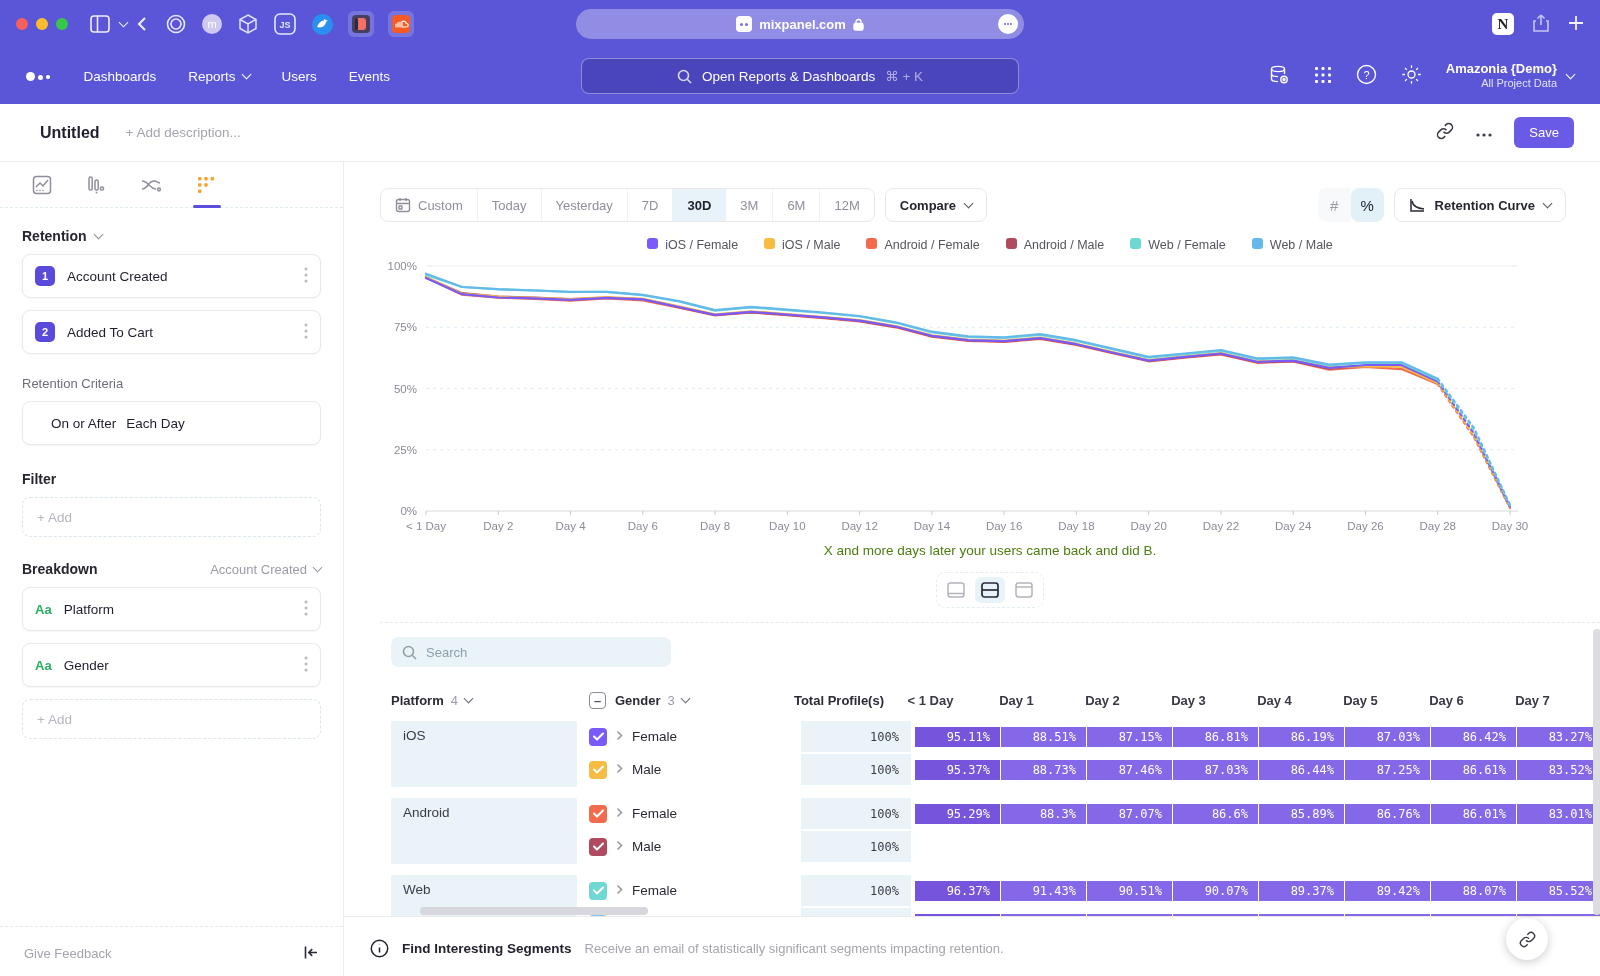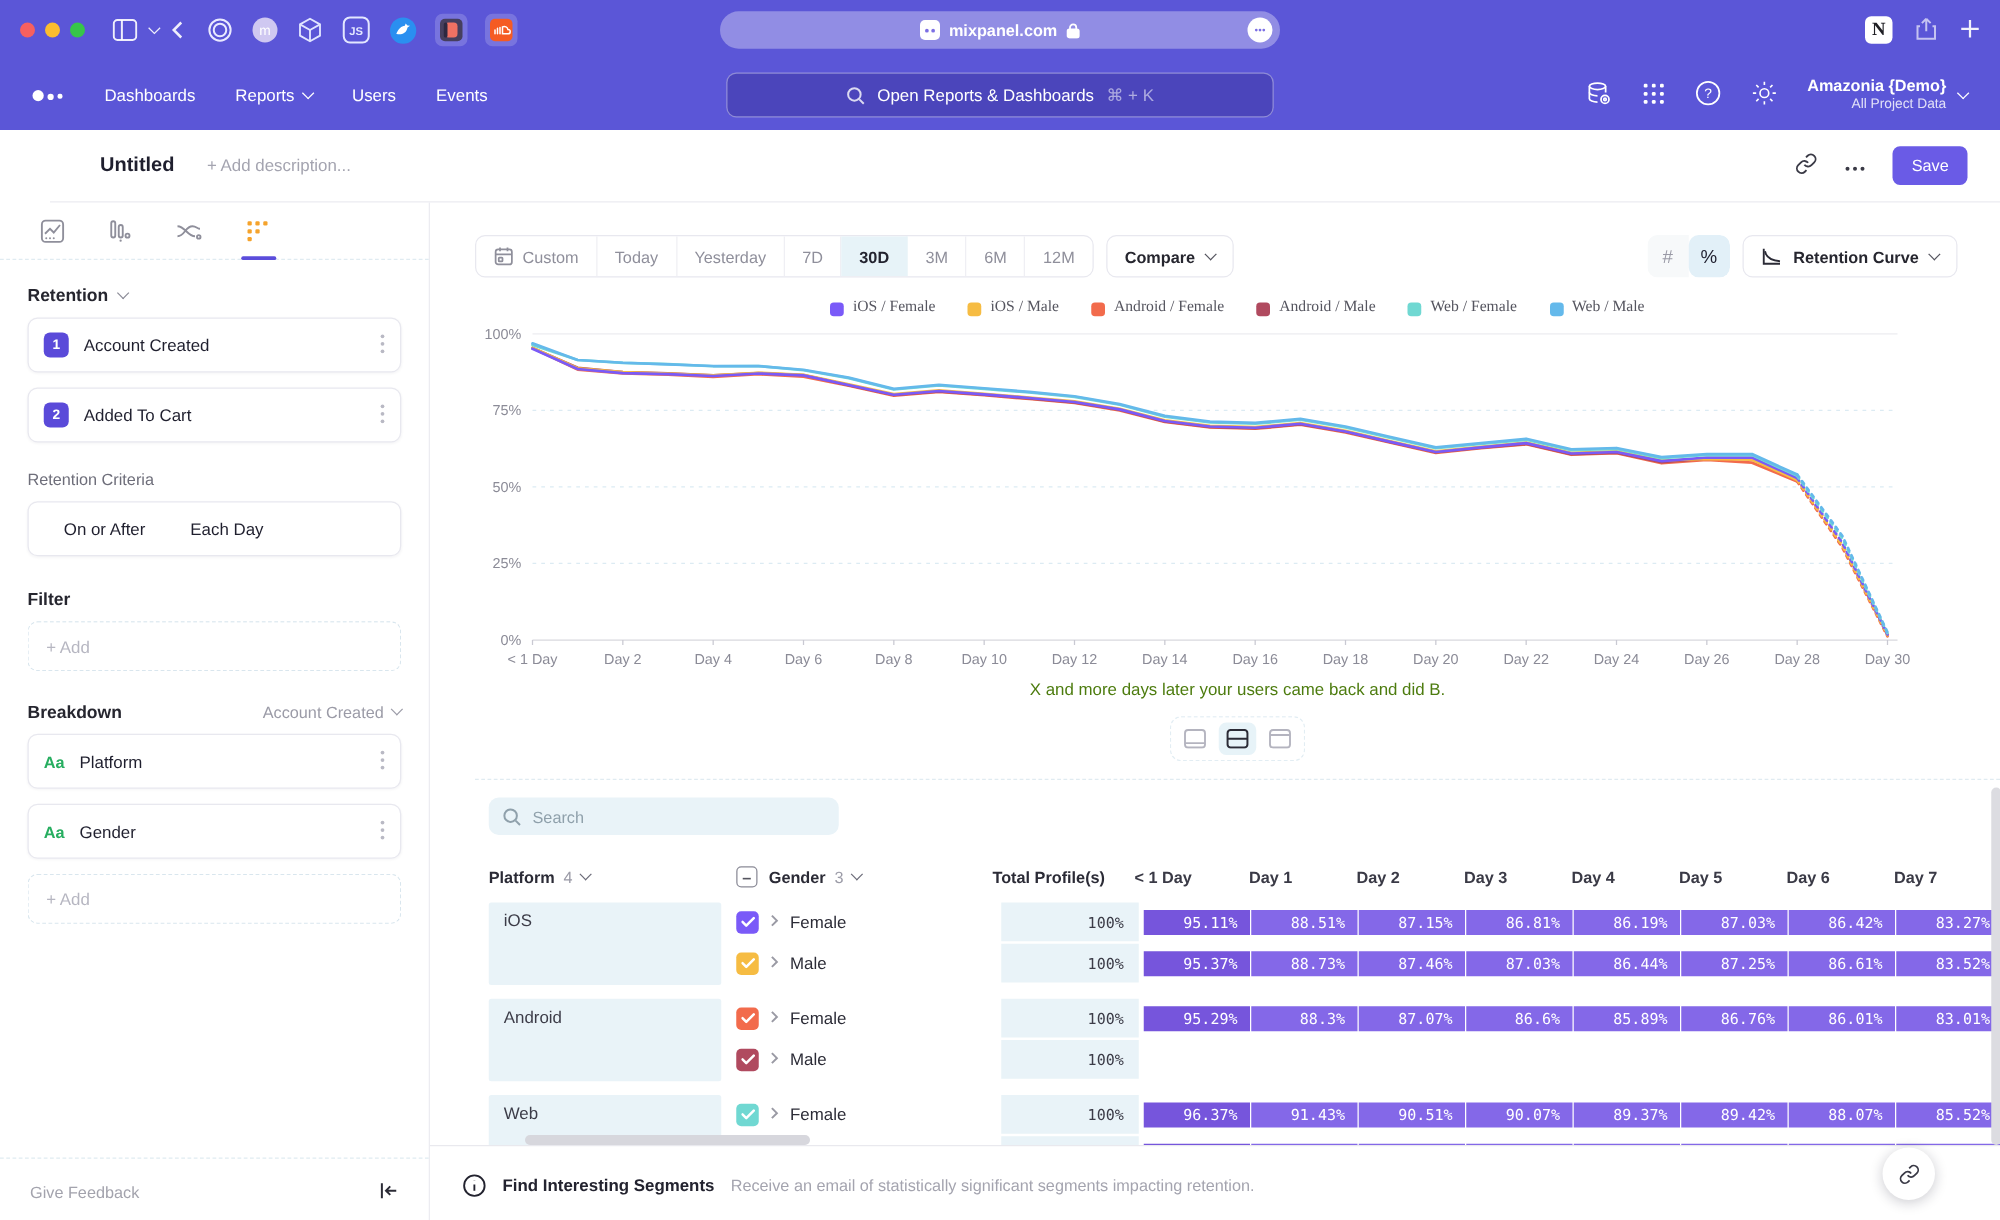--- a/index.html
+++ b/index.html
@@ -38,21 +38,21 @@
     display:flex; align-items:center; justify-content:center; gap:10px; font-size:13.5px; }
   .nav-search .sc { color:rgba(255,255,255,.55); }
   .nav-right { margin-left:auto; display:flex; align-items:center; gap:24px; }
   .proj { text-align:right; line-height:1.25; }
   .proj .p1 { font-weight:bold; font-size:13px; }
   .proj .p2 { font-size:11px; opacity:.82; }
   .chev { width:7px; height:7px; border-right:1.5px solid currentColor; border-bottom:1.5px solid currentColor;
     transform:rotate(45deg); display:inline-block; margin-top:-4px; flex:none; }
 
   
-  .report-header { height:58px; border-bottom:1px solid #ececf1; display:flex; align-items:center; padding:0 26px 0 40px; background:#fff;margin-left:40px; }
+  .report-header { height:58px; border-bottom:1px solid #ececf1; display:flex; align-items:center; padding:0 26px 0 40px; background:#fff; }
   .rh-title { font-size:16px; font-weight:bold; color:#1f1f2e; }
   .rh-desc { margin-left:26px; color:#a4a4b0; font-size:13.5px; }
   .rh-right { margin-left:auto; display:flex; align-items:center; gap:22px; color:#3a3a46; }
   .save-btn { background:#6a5be6; color:#fff; border:none; border-radius:6px; padding:8px 15px; font-size:13px; font-family:inherit; }
 
   
   .content { display:flex; height:818px; }
   .sidebar { width:344px; border-right:1px solid #ececf1; position:relative; flex:none; }
   .main { flex:1; position:relative; overflow:hidden; padding-left:36px; }
 
@@ -92,21 +92,21 @@
     gap:9px; padding:0 14px; color:#26262f; font-weight:bold; font-size:13px; }
   .pill-btn .chev { color:#55555f; }
   .compare { margin-left:10px; }
   .ctrl-right { margin-left:auto; display:flex; align-items:center; gap:10px; }
   .numtoggle { display:flex; border-radius:8px; overflow:hidden; height:34px; }
   .numtoggle span { width:33px; display:flex; align-items:center; justify-content:center; font-size:15px; color:#9a9aa6; background:#f7f9fa; }
   .numtoggle .active { background:#e2f0f8; color:#1f1f2e; border-radius:8px; }
 
   
   .legend { margin-top:16px; display:flex; justify-content:center; gap:26px; font-size:12.5px; color:#55555f; }
-  .legend .li { display:flex; align-items:flex-end; gap:7px;font-family:Liberation Serif, serif; }
+  .legend .li { display:flex; align-items:flex-start; gap:7px; }
   .legend .sw { width:11px; height:11px; border-radius:3px; display:block; }
   .chart-wrap { margin-top:4px; }
   .caption { text-align:center; color:#4d7c0f; font-size:13.5px; margin-top:0; }
   .ltoggles { margin-top:14px; display:flex; justify-content:center; }
   .ltoggles .box { display:flex; gap:4px; padding:4px; border:1px dashed #e2edf3; border-radius:9px; }
   .ltg { width:30px; height:26px; border-radius:6px; display:flex; align-items:center; justify-content:center; color:#b4b4bf; }
   .ltg.active { background:#e7f3f8; color:#2b2b36; }
 
   
   .table-panel { margin-top:14px; border-top:1px dashed #e0ebf1; padding:14px 0 0 11px; position:relative; }
@@ -390,21 +390,21 @@
         <span class="badge">2</span>
         <span class="lbl">Added To Cart</span>
         <span class="kebab"><svg width="4" height="16" viewBox="0 0 4 16">
               <circle cx="2" cy="2" r="1.5" fill="currentColor"></circle>
               <circle cx="2" cy="8" r="1.5" fill="currentColor"></circle>
               <circle cx="2" cy="14" r="1.5" fill="currentColor"></circle>
             </svg></span>
       </div>
 
       <div class="sb-sublabel">Retention Criteria</div>
-      <div class="sb-card" style="gap:36px;padding-left:28px;">
+      <div class="sb-card" style="gap:10px;padding-left:28px;">
         <span style="color:#1f1f2e;font-size:13.5px;">On or After</span>
         <span style="color:#1f1f2e;font-size:13.5px;">Each Day</span>
       </div>
 
       <div class="sb-label" style="margin-top:26px;">
         <span>Filter</span>
       </div>
       <div class="sb-add">
           <span>+ Add</span>
         </div>

